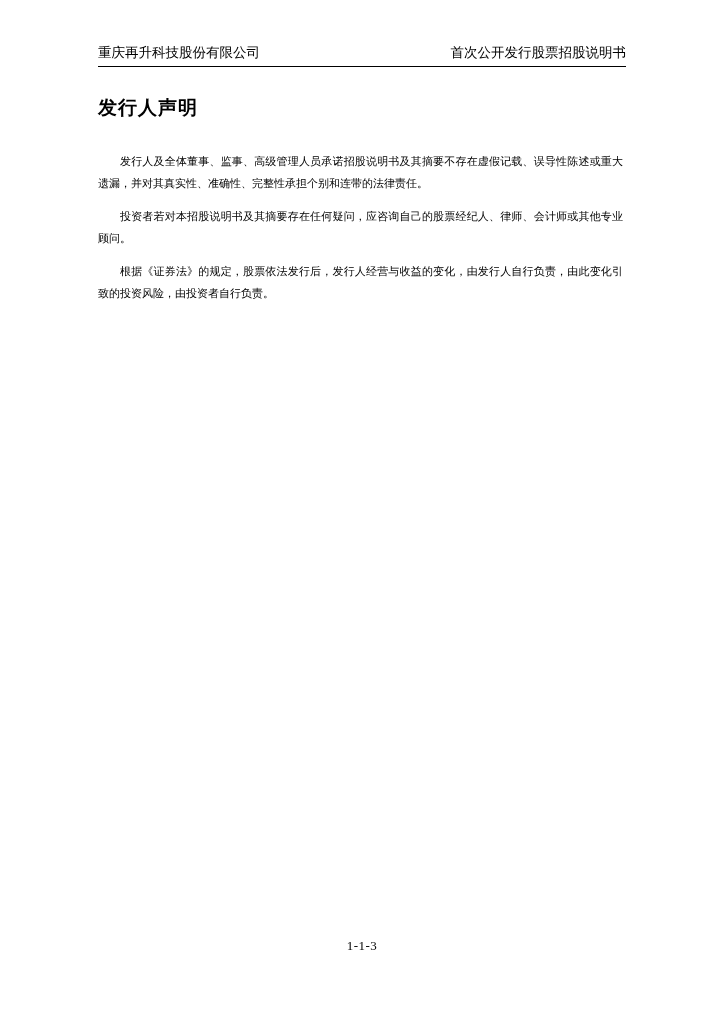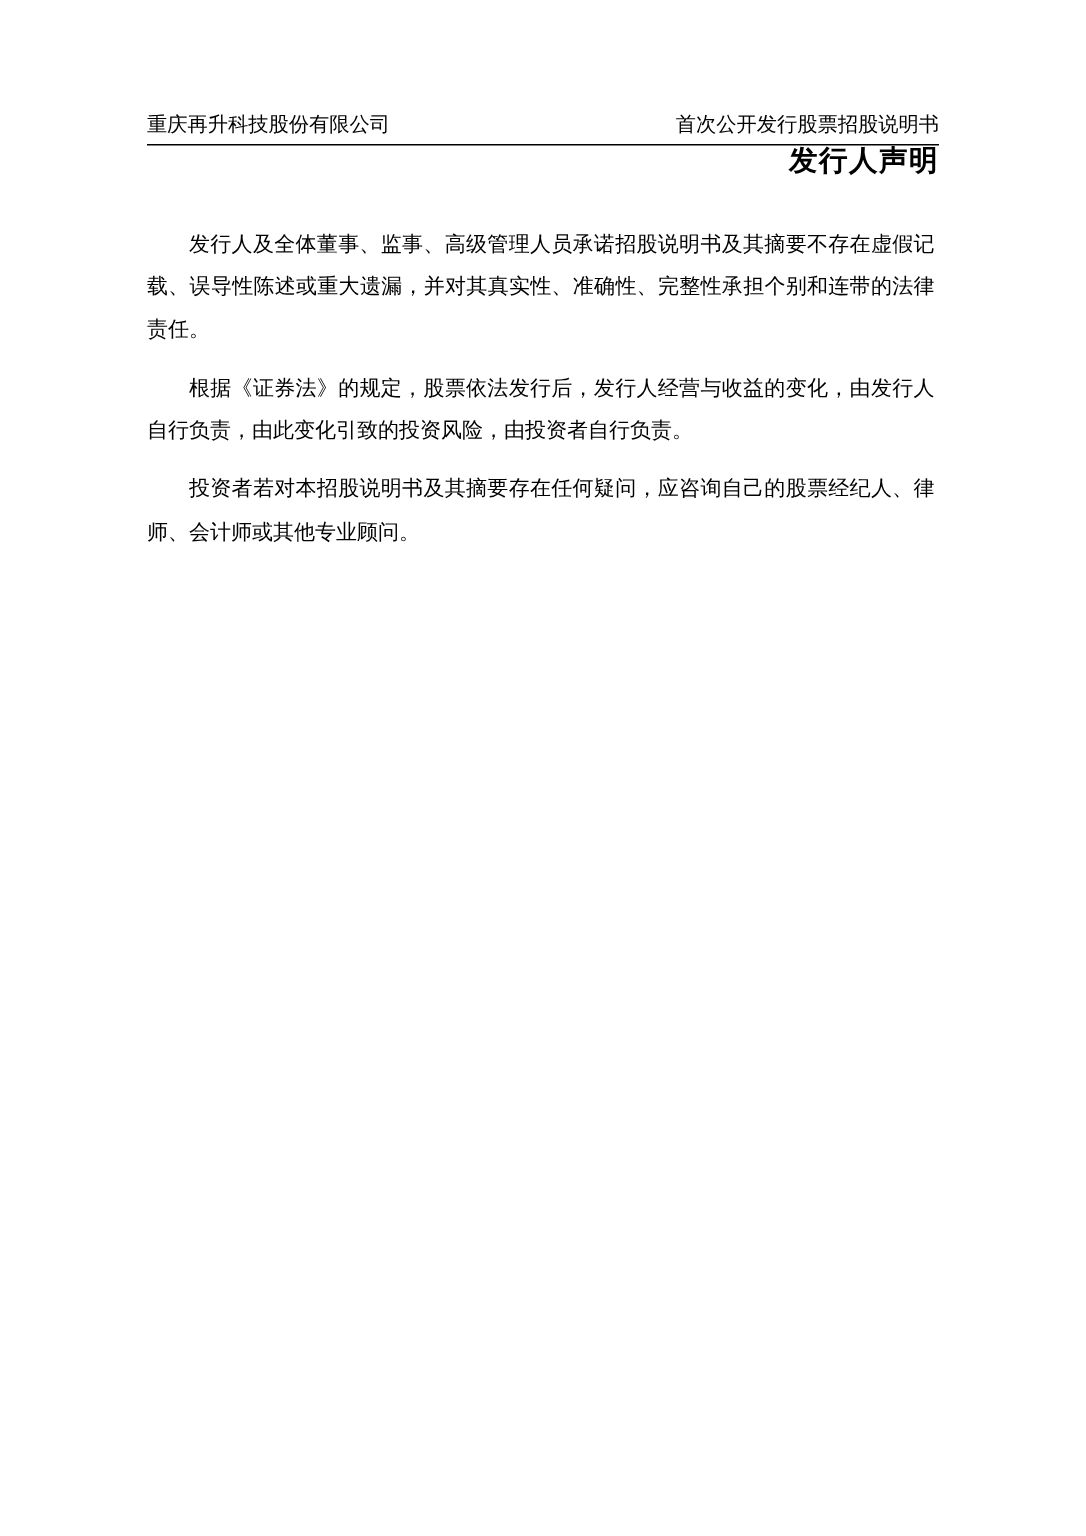--- a/index.html
+++ b/index.html
@@ -30,43 +30,42 @@
     display: flex;
     justify-content: space-between;
     align-items: flex-end;
     font-size: 13.5px;
     line-height: 1.2;
     padding-bottom: 5px;
     border-bottom: 1px solid #000;
   }
   .header .left {
     white-space: nowrap;
-    margin-top: 30px;
   }
   .header .right {
     white-space: nowrap;
     text-align: center;
   }
   .content {
     position: absolute;
     top: 95px;
     left: 98px;
     width: 528px;
   }
   .doc-title {
-    text-align: right;
+    text-align: left;
     font-size: 19px;
     font-weight: bold;
     letter-spacing: 1px;
     margin: 0 0 28px 0;
     line-height: 1.4;
     font-family: Liberation Serif, serif;
   }
   p.para {
-    font-size: 14px;
+    font-size: 11px;
     line-height: 2.05;
     margin: 0 3px 10px 0;
     text-align: justify;
     text-justify: inter-ideograph;
     text-indent: 2em;
   }
   .footer {
     position: absolute;
     top: 938px;
     left: 0;
@@ -83,18 +82,21 @@
 
   <div class="header">
     <span class="left">重庆再升科技股份有限公司</span>
     <span class="right">首次公开发行股票招股说明书</span>
   </div>
 
   <div class="content">
     <h1 class="doc-title">发行人声明</h1>
 
     <p class="para">发行人及全体董事、监事、高级管理人员承诺招股说明书及其摘要不存在虚假记载、误导性陈述或重大遗漏，并对其真实性、准确性、完整性承担个别和连带的法律责任。</p>
+    <p class="para">投资者若对本招股说明书及其摘要存在任何疑问，应咨询自己的股票经纪人、律师、会计师或其他专业顾问。</p>
     <p class="para">根据《证券法》的规定，股票依法发行后，发行人经营与收益的变化，由发行人自行负责，由此变化引致的投资风险，由投资者自行负责。</p>
-    <p class="para">投资者若对本招股说明书及其摘要存在任何疑问，应咨询自己的股票经纪人、律师、会计师或其他专业顾问。</p>
   </div>
 
+  <div class="footer">
+    <span>1-1-3</span>
+  </div>
 
 </div>
 
 </body></html>

